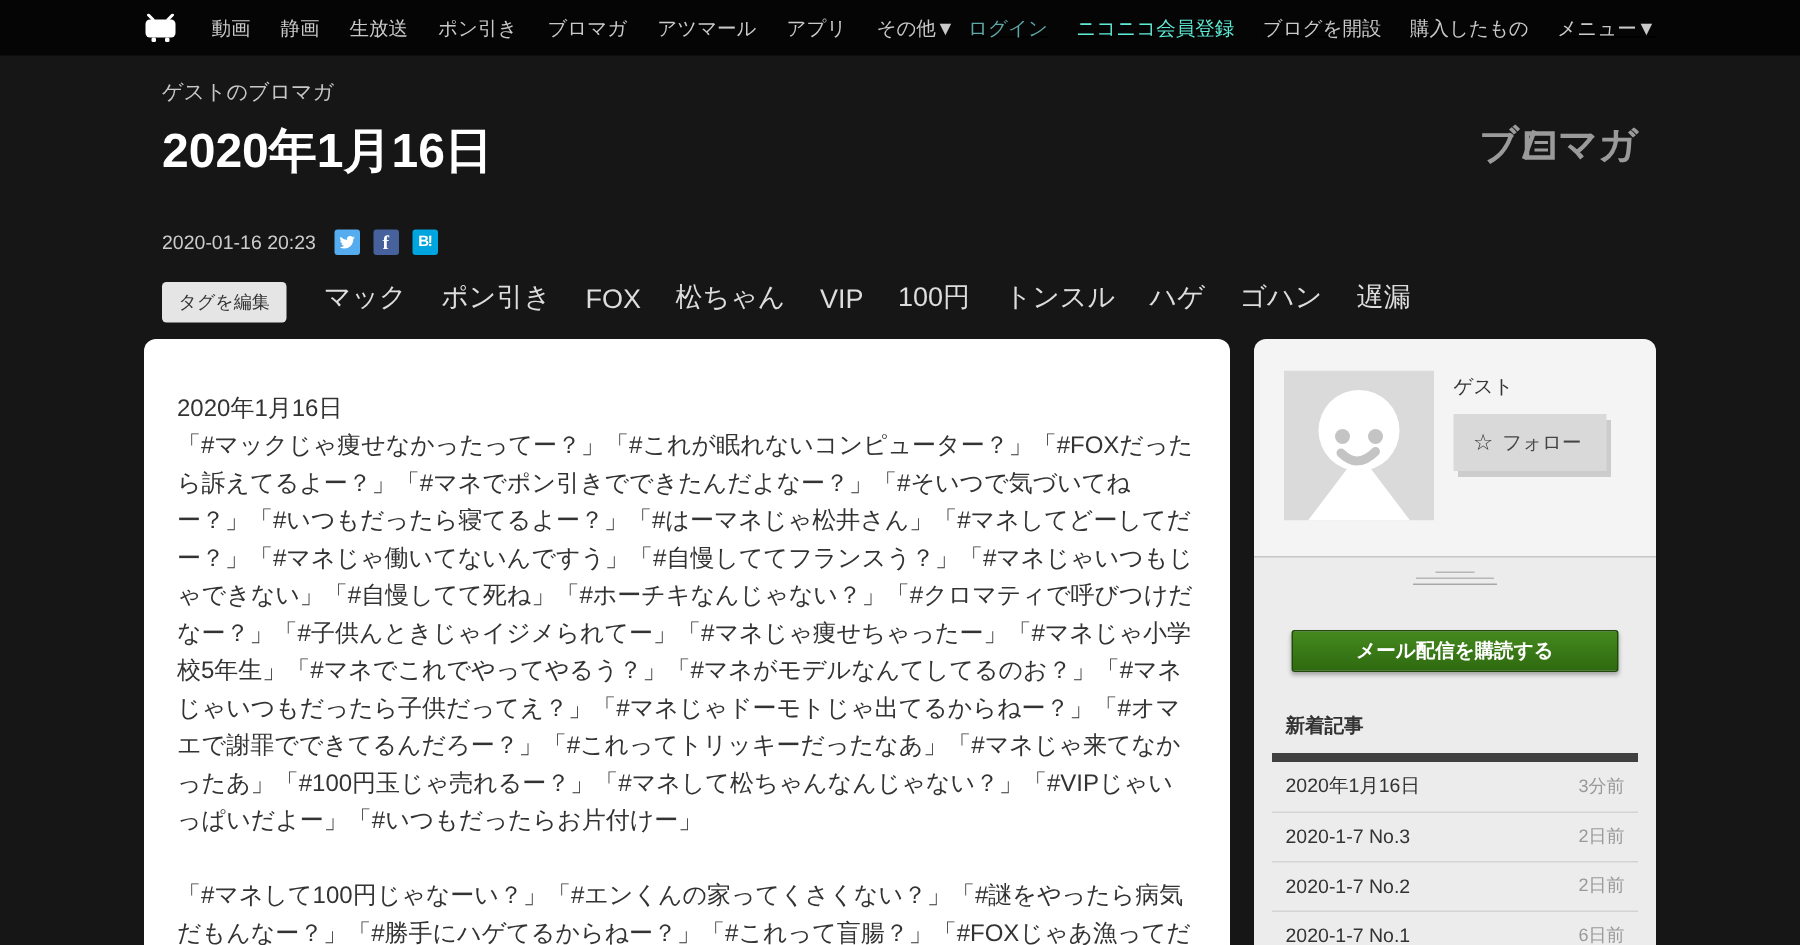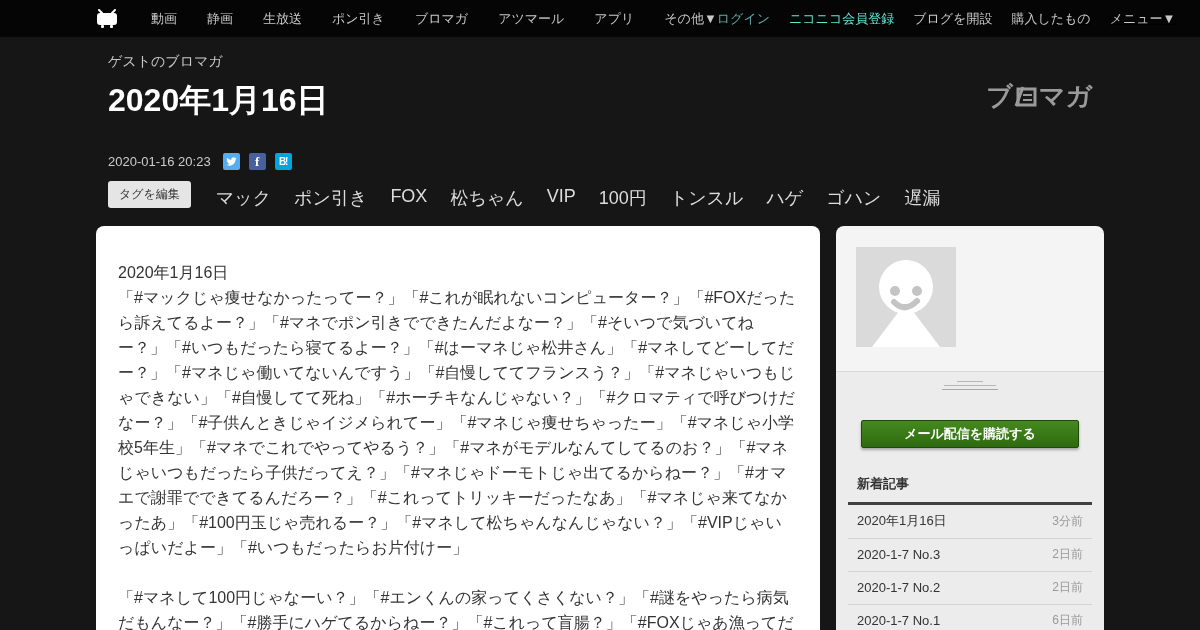--- a/index.html
+++ b/index.html
@@ -3,42 +3,42 @@
 <meta charset="utf-8">
 <style>
   * { box-sizing: border-box; }
   html, body { margin:0; padding:0; width:1200px; height:630px; overflow:hidden; }
   body { background:#161616; font-family:"Liberation Sans","DejaVu Sans",sans-serif; }
 
   
   .navbar { height:37px; background:#050505; display:flex; align-items:center;
             justify-content:space-between; padding:0 96px; }
   .nav-left, .nav-right { display:flex; align-items:center; }
-  .nav-left { gap:30px; }
+  .nav-left { gap:20px; }
   .nav-right { gap:19px;text-decoration:underline; }
   .nav-item { color:#c9c9c9; font-size:13px; text-decoration:none; cursor:pointer; white-space:nowrap; }
   .nav-item.login { color:#5fa8a8; }
   .nav-item.signup { color:#5eead4; }
   .tv-icon { display:flex; align-items:center; cursor:pointer; margin-right:3px; }
 
   
   .header { position:relative; padding:16px 108px 0; }
   .blog-name { color:#c7c7c7; font-size:14px; }
   .page-title { color:#ffffff; font-size:32px; font-weight:bold; margin:8px 0 0;
                 font-family:"Liberation Sans","DejaVu Sans",sans-serif; }
   .blomaga-logo { position:absolute; right:108px; top:42px; color:#9a9a9a;
                   font-size:26px; font-weight:bold; display:flex; align-items:center; gap:1px; cursor:pointer; }
   .meta-row { display:flex; align-items:center; gap:9px; margin-top:30px; }
   .timestamp { color:#cccccc; font-size:13px; margin-right:3px; }
   .share-icon { width:17px; height:17px; border-radius:2px; display:flex; align-items:center;
                 justify-content:center; cursor:pointer; color:#fff; font-weight:bold; font-size:11px; }
   .share-icon.tw { background:#55acee; }
   .share-icon.fb { background:#46619c; font-family:"Liberation Serif",serif; font-size:13px; }
   .share-icon.hb { background:#00a4de; font-size:10px; letter-spacing:-1px; }
-  .tag-row { display:flex; align-items:flex-start; margin-top:11px; }
+  .tag-row { display:flex; align-items:flex-end; margin-top:11px; }
   .edit-tags { background:#e5e5e5; color:#333; font-size:12px; padding:5px 11px; border:none;
                border-radius:3px; cursor:pointer; margin-right:17px; }
   .tag { color:#dddddd; font-size:18px; text-decoration:none; cursor:pointer;
          padding:5px 8px; margin-right:7px; white-space:nowrap; }
 
   
   .layout { display:flex; gap:16px; padding:11px 96px 0; align-items:flex-start; }
   .content { width:724px; height:423px; background:#ffffff; border-radius:8px 8px 0 0;
              padding:34px 22px; overflow:hidden; }
   .content p { margin:0; color:#333333; font-size:16px; line-height:25px; }
@@ -60,21 +60,21 @@
   .deco-lines span { display:block; margin:0 auto 3px; border-top:1px solid #b6b6b6; }
   .deco-lines .l1 { width:26px; }
   .deco-lines .l2 { width:52px; }
   .deco-lines .l3 { width:56px; border-color:#a8a8a8; }
   .subscribe-btn { display:block; margin:30px auto 0; width:218px; height:28px;
                    background:linear-gradient(#45891e,#2e6a10); border:1px solid #1e4c08;
                    border-radius:2px; color:#fff; font-size:13px; cursor:pointer;
                    box-shadow:0 2px 3px rgba(0,0,0,0.3);font-weight:bold; }
   .recent { margin-top:27px; padding:0 12px; }
   .recent-heading { color:#333; font-size:13px; font-weight:bold; padding:0 9px 9px;
-                    border-bottom:3px solid #404040; }
+                    border-bottom:6px solid #404040; }
   .recent-row { display:flex; justify-content:space-between; align-items:center;
                 padding:7px 9px 8px; border-bottom:1px solid #d4d4d4; cursor:pointer; }
   .recent-title { color:#333; font-size:13px; }
   .recent-time { color:#999; font-size:12px; }
 </style>
 </head>
 <body>
 
 <nav class="navbar">
   <div class="nav-left">
@@ -159,20 +159,27 @@
   <aside class="sidebar">
     <div class="profile">
       <svg class="avatar" viewBox="0 0 100 100">
         <rect width="100" height="100" fill="#dadada"></rect>
         <polygon points="50,55 16,100 84,100" fill="#ffffff"></polygon>
         <circle cx="50" cy="40" r="27" fill="#ffffff"></circle>
         <circle cx="39" cy="44" r="5" fill="#c4c4c4"></circle>
         <circle cx="61" cy="44" r="5" fill="#c4c4c4"></circle>
         <path d="M38 55 Q49 66 61 54" stroke="#c4c4c4" stroke-width="6" fill="none" stroke-linecap="round"></path>
       </svg>
+      <div class="profile-info">
+        <div class="profile-name">ゲスト</div>
+        <button class="follow-btn">
+          <span class="follow-star">☆</span>
+          <span>フォロー</span>
+        </button>
+      </div>
     </div>
 
     <div class="side-lower">
       <div class="deco-lines">
         <span class="l1"></span>
           <span class="l2"></span>
           <span class="l3"></span>
       </div>
 
       <button class="subscribe-btn">メール配信を購読する</button>

